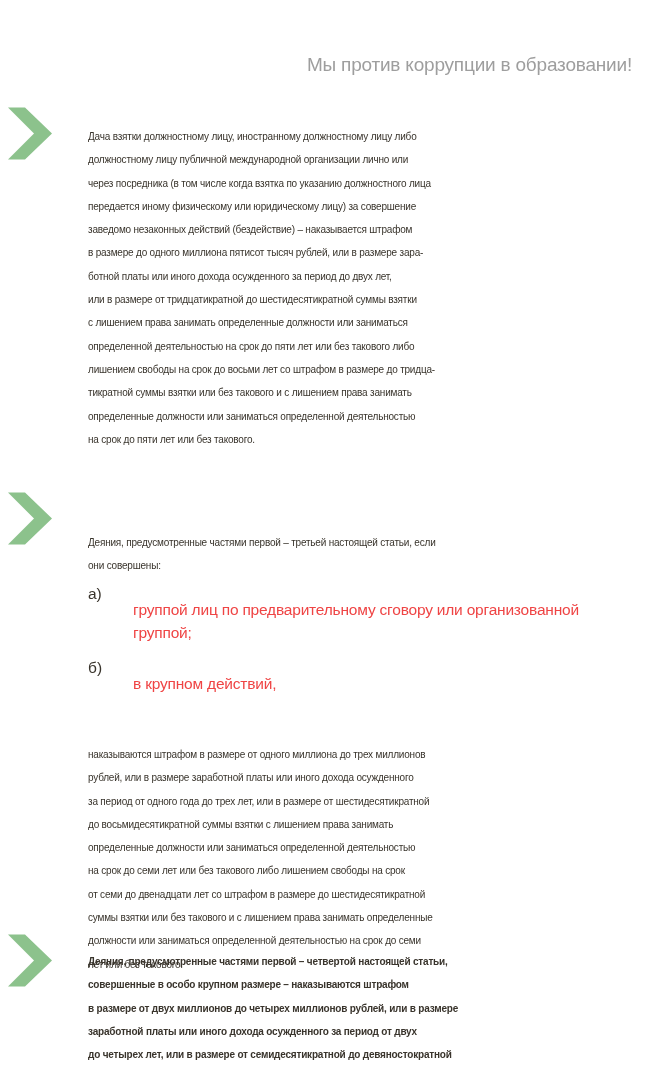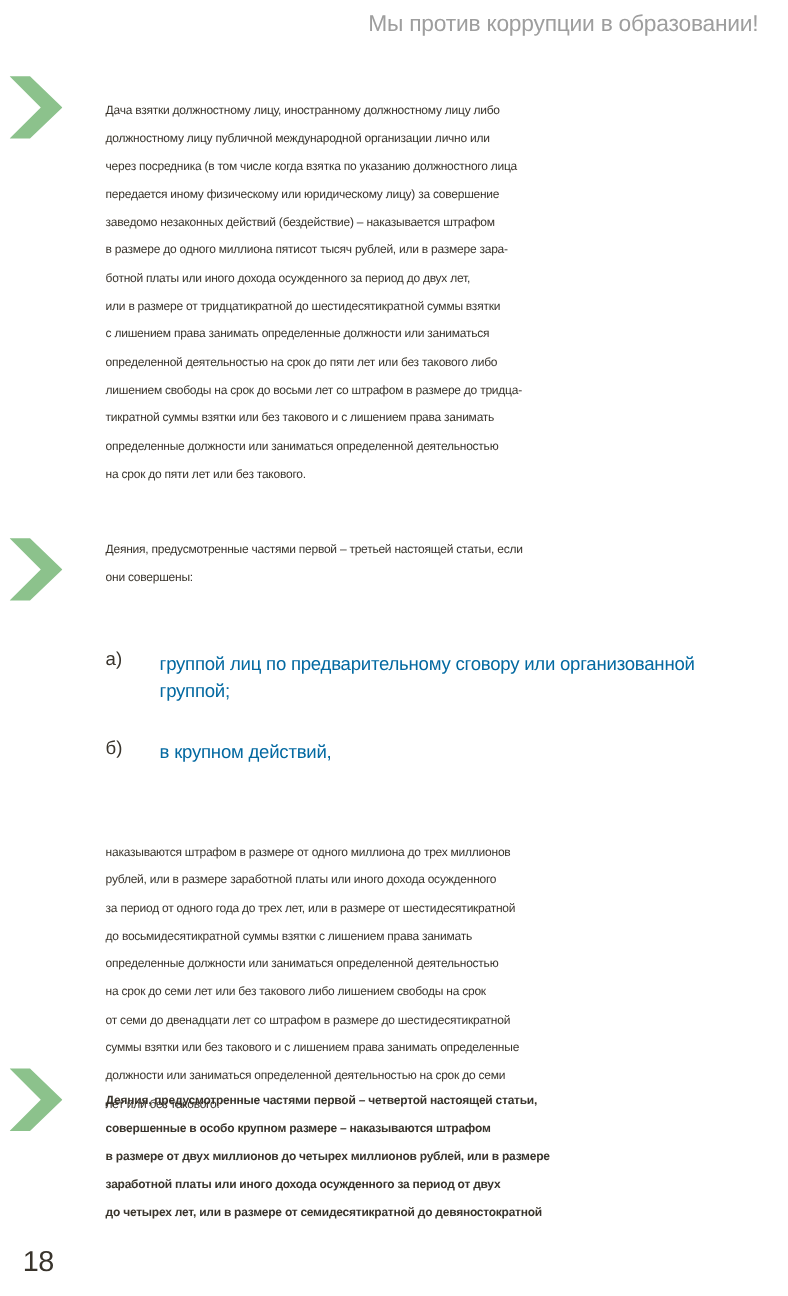--- a/index.html
+++ b/index.html
@@ -7,20 +7,21 @@
     width: 657px; height: 1080px;
     background: #ffffff;
     font-family: "Liberation Sans", sans-serif;
     position: relative;
     overflow: hidden;
   }
   .page {
     position: absolute; inset: 0;
     background: #ffffff;
     overflow: hidden;
+    margin-top: 44px;
   }
   .header-title {
     position: absolute;
     top: 10px; right: 25px;
     font-size: 19px;
     letter-spacing: -0.2px;
     color: #9e9e9e;
     white-space: pre;
   }
   .chevron {
@@ -37,30 +38,30 @@
     margin: 0;
     font-size: 10px;
     line-height: 23.3px;
     letter-spacing: -0.2px;
     color: #39342c;
     white-space: pre;
   }
   .chev-1 { top: 63px; }
   .para-1 { top: 81px; }
   .chev-2 { top: 448px; }
-  .para-2-intro { top: 447px; }
+  .para-2-intro { top: 487px; }
   .list-item { position: absolute; left: 88px; width: 565px; }
   .list-item .marker {
     position: absolute; left: 0; top: 0;
     font-size: 15.5px; line-height: 23.3px; color: #39342c;
   }
   .list-item .item-text {
-    position: absolute; left: 45px; top: 4px;
+    position: absolute; left: 45px; top: 16px;
     font-size: 15.5px; line-height: 23.3px; letter-spacing: -0.2px;
-    color: #0369a1; white-space: pre;
+    color: #ef4444; white-space: pre;
   }
   .item-a { top: 538px; }
   .item-b { top: 612px; }
   .para-2-body { top: 699px; }
   .chev-3 { top: 890px; }
   .para-3 { top: 906px; font-weight: bold; }
   .page-number {
     position: absolute;
     left: 19px; top: 1038px;
     font-size: 24px;

